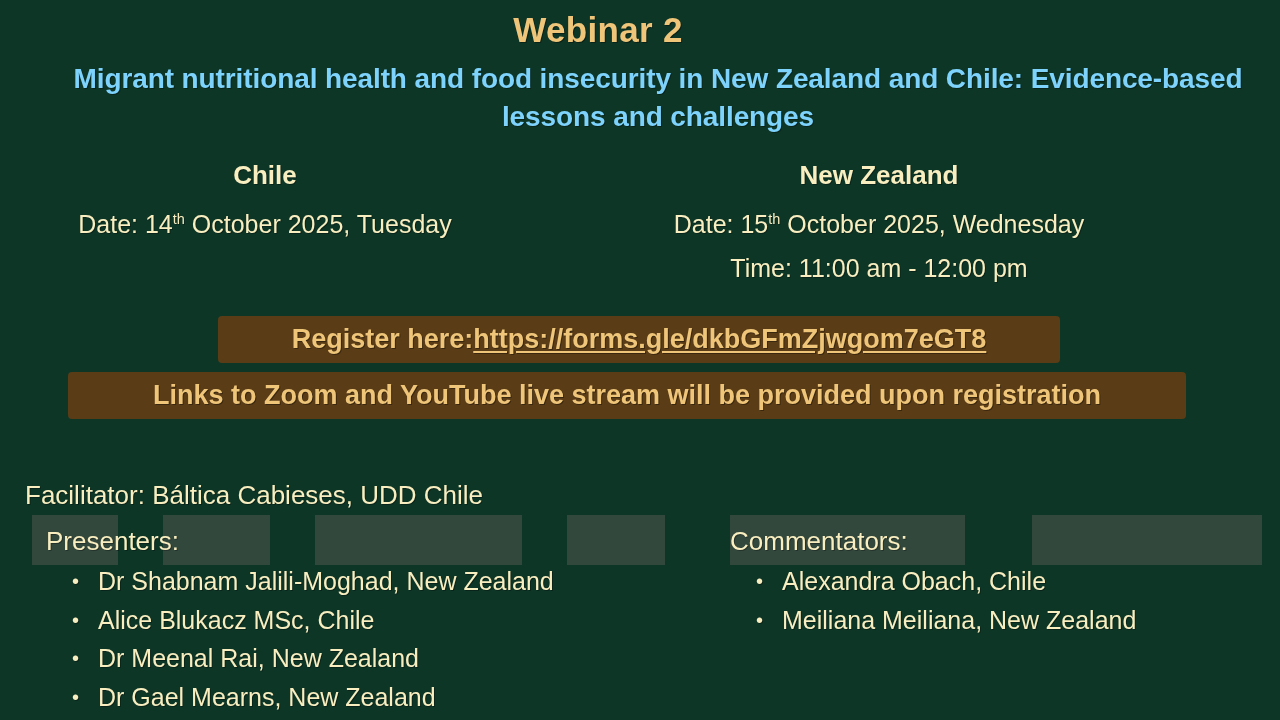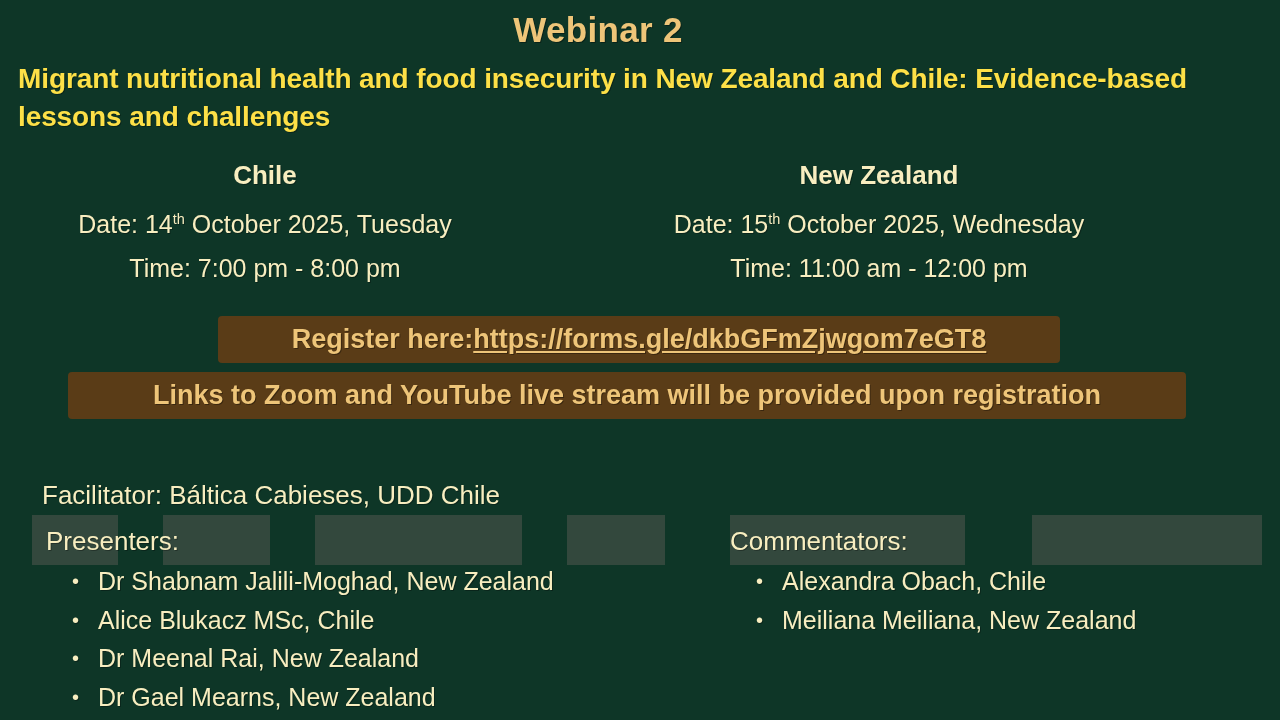--- a/index.html
+++ b/index.html
@@ -31,26 +31,27 @@
     font-weight: bold;
     color: #eec579;
     letter-spacing: 0.3px;
     text-shadow: 1px 1px 0 rgba(0,0,0,0.35);
   }
 
   
   .subtitle {
     position: absolute;
     top: 60px;
-    left: 18px;
+    left: 36px;
     width: 1244px;
+    text-align: center;
     font-size: 28px;
     line-height: 38px;
     font-weight: bold;
-    color: #fde047;
+    color: #7dd3fc;
     letter-spacing: -0.1px;
     text-shadow: 1px 1px 0 rgba(0,0,0,0.3);
   }
 
   
   .cols {
     position: absolute;
     top: 158px;
     left: 0;
     width: 1144px;
@@ -115,21 +116,21 @@
 
   
   .hl {
     position: absolute;
     background: #33483d;
   }
 
   
   .facilitator {
     position: absolute;
-    left: 42px;
+    left: 25px;
     top: 480px;
     font-size: 26px;
     color: #f8eec0;
     text-shadow: 1px 1px 0 rgba(0,0,0,0.3);
   }
 
   
   .people {
     position: absolute;
     top: 524px;
@@ -174,21 +175,20 @@
 
   <div class="title">Webinar 2</div>
 
   <div class="subtitle">Migrant nutritional health and food insecurity in New Zealand and Chile: Evidence-based lessons and challenges</div>
 
   <div class="cols">
 
     <div class="col col-left">
       <div class="country">Chile</div>
       <div class="dateline"><span>Date: 14</span><sup>th</sup><span> October 2025, Tuesday</span></div>
-      <div class="timeline">Time: 7:00 pm - 8:00 pm</div>
     </div>
 
     <div class="col col-right">
       <div class="country">New Zealand</div>
       <div class="dateline"><span>Date: 15</span><sup>th</sup><span> October 2025, Wednesday</span></div>
       <div class="timeline">Time: 11:00 am - 12:00 pm</div>
     </div>
 
   </div>
 

